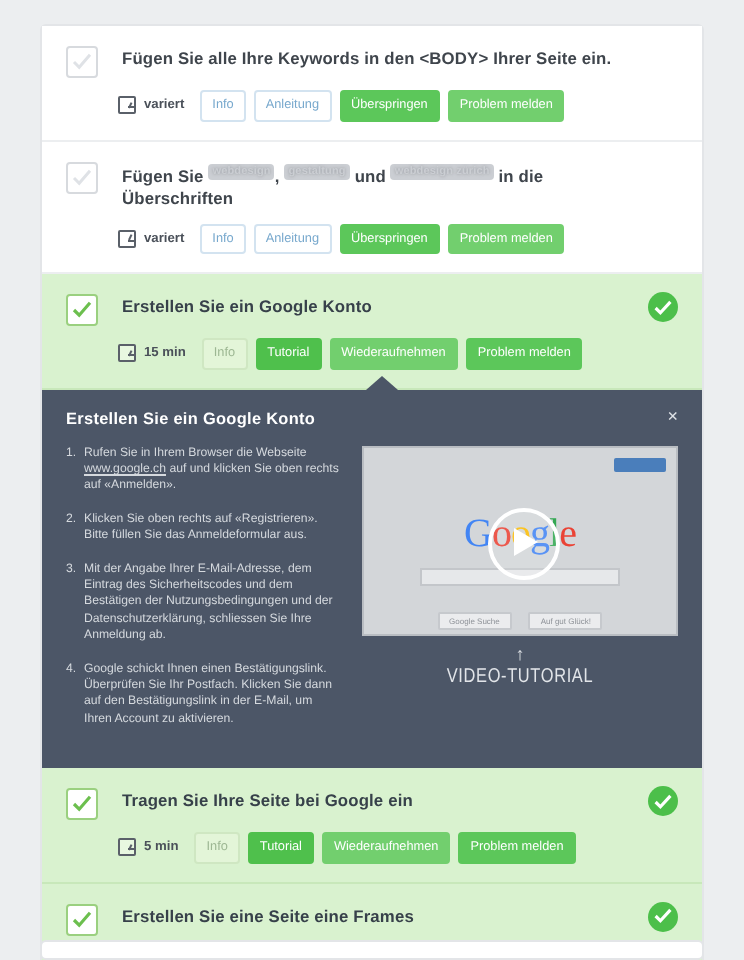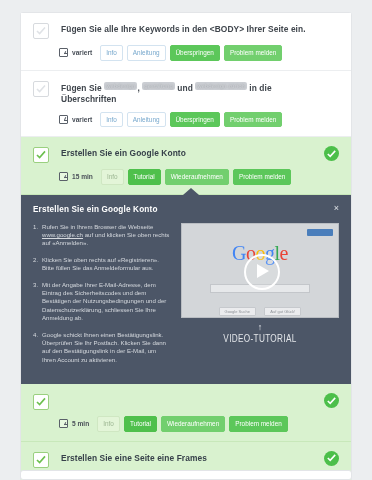--- a/index.html
+++ b/index.html
@@ -240,21 +240,21 @@
   .v-signin {
     position: absolute;
     right: 5px; top: 5px;
     width: 26px; height: 7px;
     background: #4a7ebb;
     border-radius: 1px;
   }
   .v-logo {
     position: absolute;
     left: 0; right: 0;
-    top: 18px;
+    top: 32px;
     text-align: center;
     font-family: "Liberation Serif", serif;
     font-size: 20px;
     letter-spacing: -0.5px;
   }
   .v-logo span:nth-child(1){color:#4285f4;}
   .v-logo span:nth-child(2){color:#ea4335;}
   .v-logo span:nth-child(3){color:#fbbc05;}
   .v-logo span:nth-child(4){color:#4285f4;}
   .v-logo span:nth-child(5){color:#34a853;}
@@ -445,20 +445,21 @@
       </div>
     </div>
 
     <div class="task done">
       <div class="task-top">
         <div class="checkbox">
           <svg width="12" height="12" viewBox="0 0 12 12">
             <path d="M2 6 L4.6 8.6 L10 2.4" fill="none" stroke="#6cbf4e" stroke-width="1.6"></path>
           </svg>
         </div>
+        <div class="task-title">Tragen Sie Ihre Seite bei Google ein</div>
       </div>
       <div class="status-check">
         <svg width="9" height="8" viewBox="0 0 9 8">
           <path d="M0.8 4 L3.2 6.4 L8.2 0.9" fill="none" stroke="#ffffff" stroke-width="1.6"></path>
         </svg>
       </div>
       <div class="task-meta">
         <div class="clock"></div>
         <div class="time-label">5 min</div>
         <div class="btn btn-info">Info</div>

